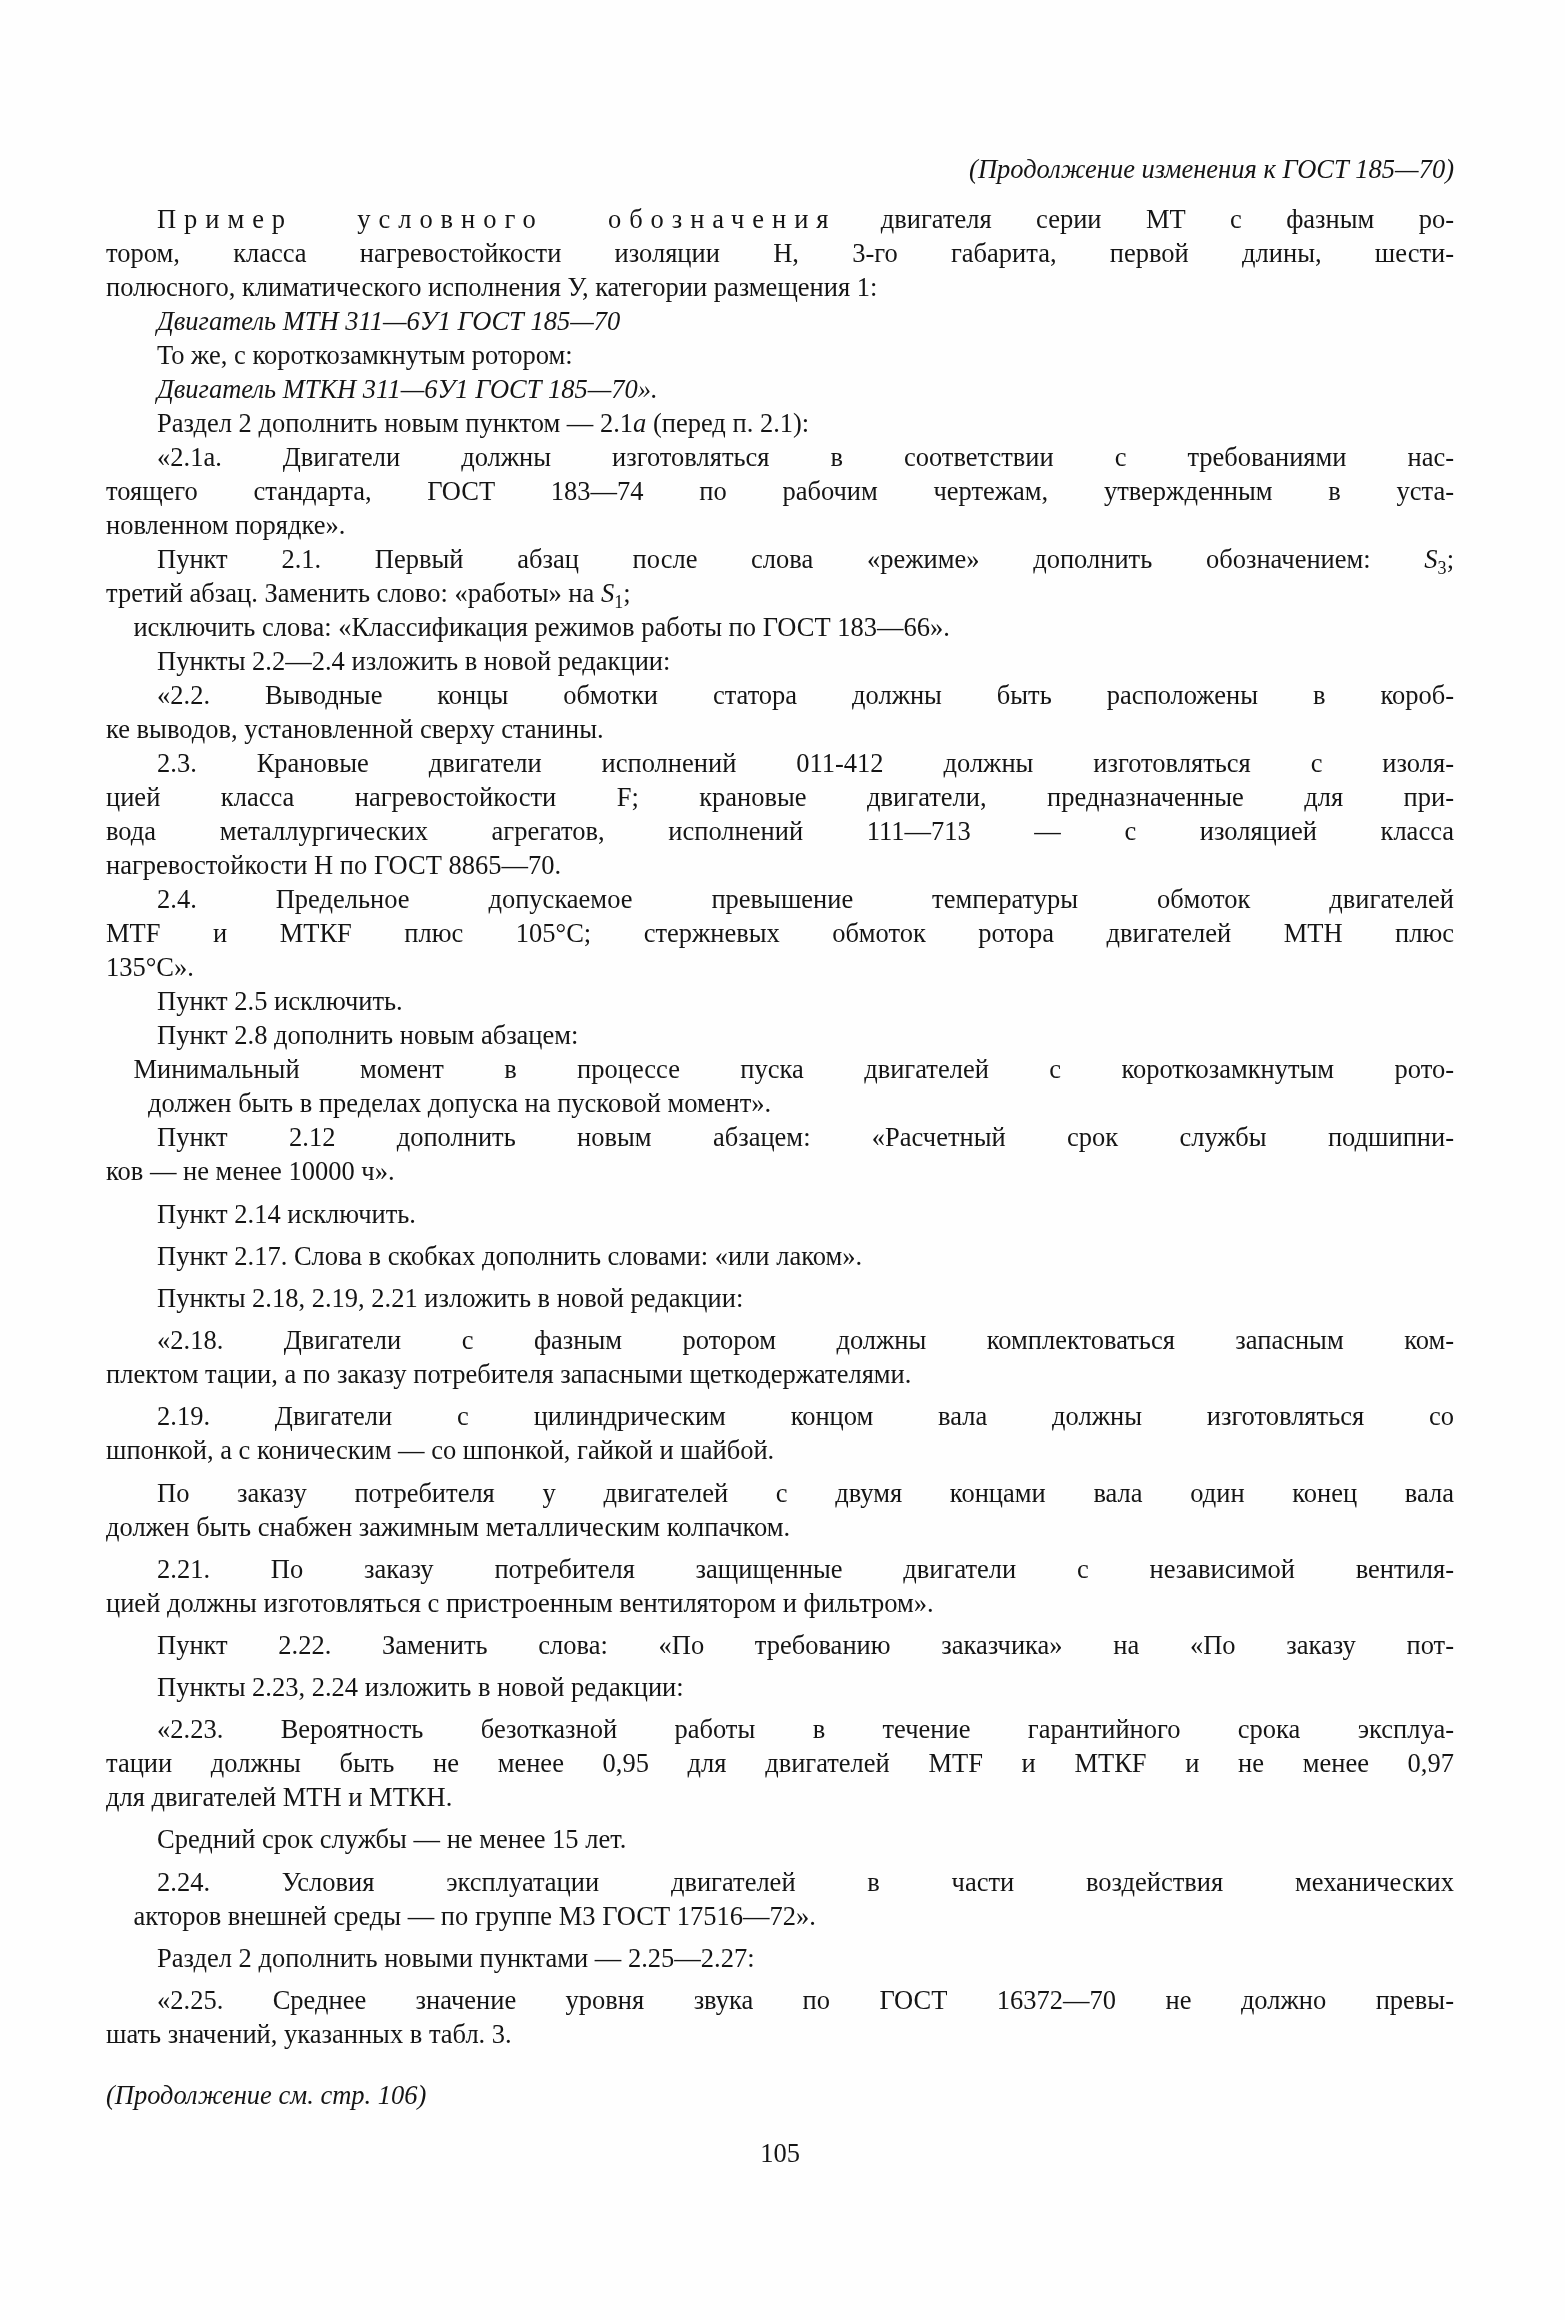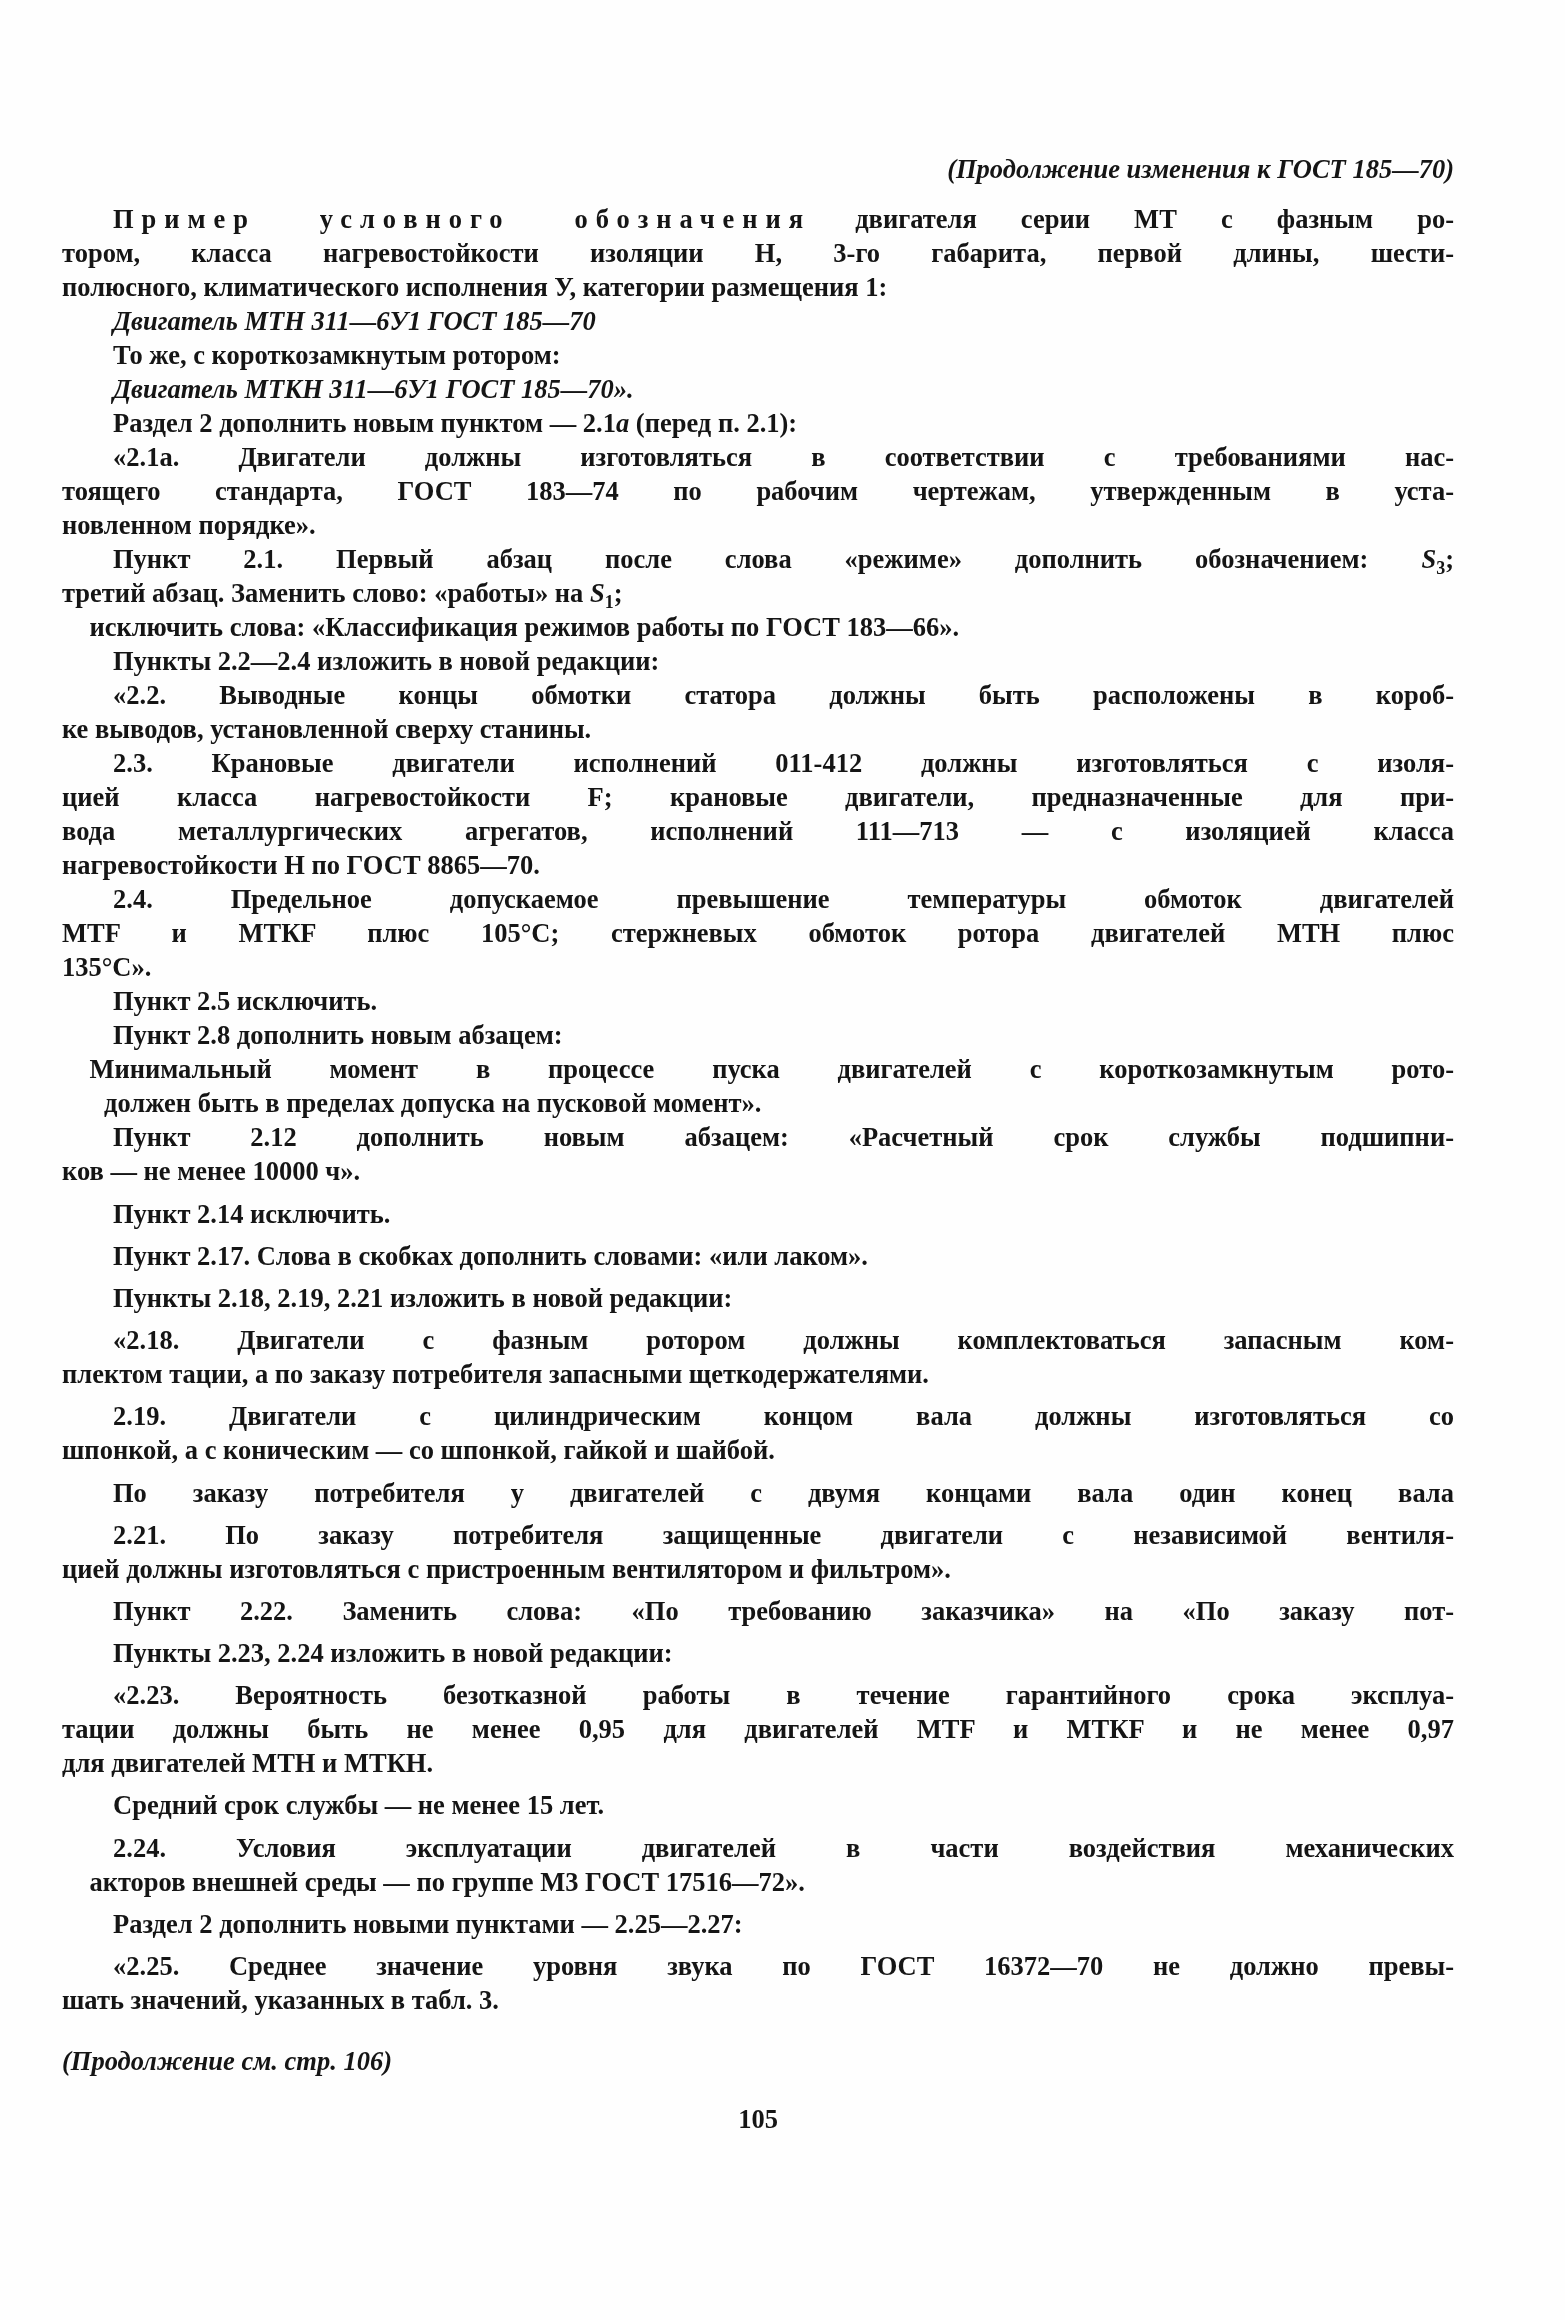--- a/index.html
+++ b/index.html
@@ -10,23 +10,22 @@
   .page {
     position: relative;
     width: 1565px;
     height: 2321px;
     box-sizing: border-box;
     background: #fefefe;
     color: #151515;
     font-family: "Liberation Serif", "DejaVu Serif", serif;
     font-size: 26.5px;
     line-height: 34px;
-    padding: 152px 111px 0 62px;
+    padding: 152px 111px 0 106px;
     overflow: hidden;
-    font-weight: bold;
   }
   .header-line {
     text-align: right;
     font-style: italic;
     margin-bottom: 16.4px;
   }
   .doc-body { }
   .para { }
   .para.gap { margin-top: 8.2px; }
   .line { }
@@ -131,20 +130,21 @@
       <div class="para gap">
         <div class="line ind1 just"><span>«2.18. Двигатели с фазным ротором должны комплектоваться запасным ком-</span></div>
         <div class="line"><span>плектом тации, а по заказу потребителя запасными щеткодержателями.</span></div>
       </div>
       <div class="para gap">
         <div class="line ind1 just"><span>2.19. Двигатели с цилиндрическим концом вала должны изготовляться со</span></div>
         <div class="line"><span>шпонкой, а с коническим — со шпонкой, гайкой и шайбой.</span></div>
       </div>
       <div class="para gap">
         <div class="line ind1 just"><span>По заказу потребителя у двигателей с двумя концами вала один конец вала</span></div>
+        <div class="line"><span>должен быть снабжен зажимным металлическим колпачком.</span></div>
       </div>
       <div class="para gap">
         <div class="line ind1 just"><span>2.21. По заказу потребителя защищенные двигатели с независимой вентиля-</span></div>
         <div class="line"><span>цией должны изготовляться с пристроенным вентилятором и фильтром».</span></div>
       </div>
       <div class="para gap">
         <div class="line ind1 just"><span>Пункт 2.22. Заменить слова: «По требованию заказчика» на «По заказу пот-</span></div>
       </div>
       <div class="para gap">
         <div class="line ind1"><span>Пункты 2.23, 2.24 изложить в новой редакции:</span></div>

